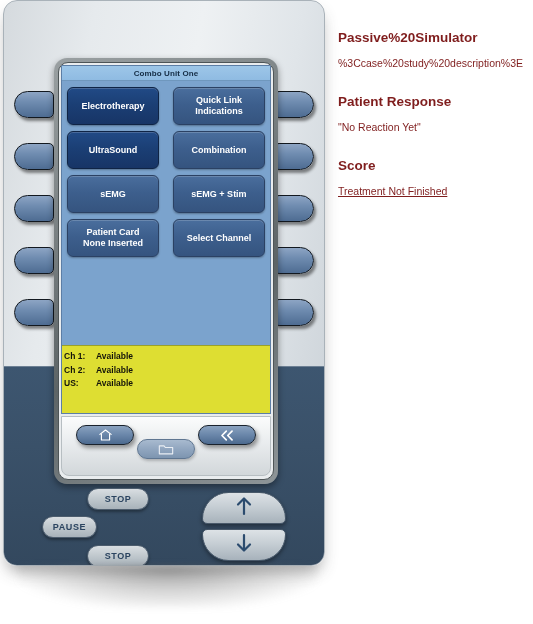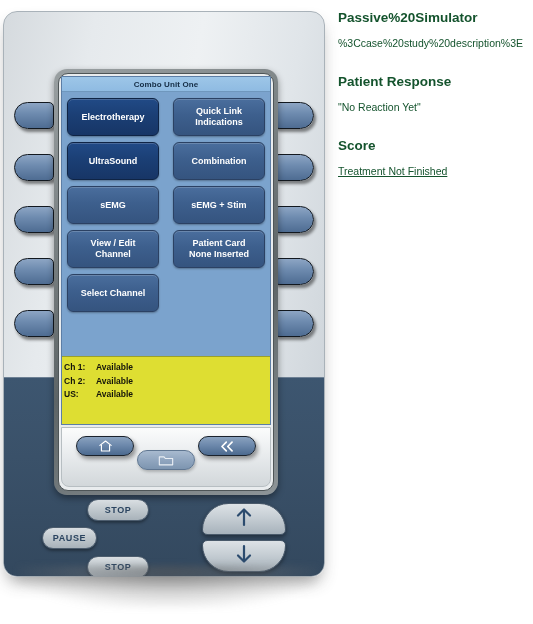--- a/index.html
+++ b/index.html
@@ -12,21 +12,21 @@
     height: 624px;
     position: relative;
     overflow: hidden;
     font-family: "Liberation Sans", sans-serif;
   }
 
   
   #device {
     position: absolute;
     left: 3px;
-    top: 11px;
+    top: 0;
     width: 322px;
     height: 566px;
     border-radius: 14px;
     background: linear-gradient(100deg, #d5dade 0%, #e6eaed 22%, #eef1f3 48%, #e0e5e9 72%, #c9d0d6 100%);
     border: 1px solid #a9b2b9;
     box-sizing: border-box;
     overflow: hidden;
     box-shadow: 0 9px 16px -4px rgba(60,60,60,0.45);
   }
   #device-shadow {
@@ -233,23 +233,23 @@
     justify-content: center;
     box-sizing: border-box;
   }
   #btn-up   { left: 198px; top: 491px; border-radius: 40px 40px 8px 8px; }
   #btn-down { left: 198px; top: 528px; border-radius: 8px 8px 40px 40px; }
 
   
   #info {
     position: absolute;
     left: 338px;
-    top: 10px;
+    top: 30px;
     width: 190px;
-    color: #14532d;
+    color: #7f1d1d;
   }
   .info-h {
     font-size: 13.5px;
     font-weight: bold;
     margin: 0 0 10px 0;
     line-height: 16px;
   }
   .info-p {
     font-size: 10.5px;
     margin: 0 0 24px 0;
@@ -284,21 +284,20 @@
       <div id="lcd">
         <div id="titlebar">Combo Unit One</div>
 
         <div id="btn-grid">
           <div class="tbtn active">Electrotherapy</div>
           <div class="tbtn">Quick Link<br>Indications</div>
           <div class="tbtn active">UltraSound</div>
           <div class="tbtn">Combination</div>
           <div class="tbtn">sEMG</div>
           <div class="tbtn">sEMG + Stim</div>
-          <div class="tbtn">View / Edit<br>Channel</div>
           <div class="tbtn">Patient Card<br>None Inserted</div>
           <div class="tbtn">Select Channel</div>
           <div class="tbtn blank"></div>
         </div>
 
         <div id="status-panel">
           <div class="status-row">
             <span class="k">Ch 1:</span>
             <span class="v">Available</span>
           </div>

